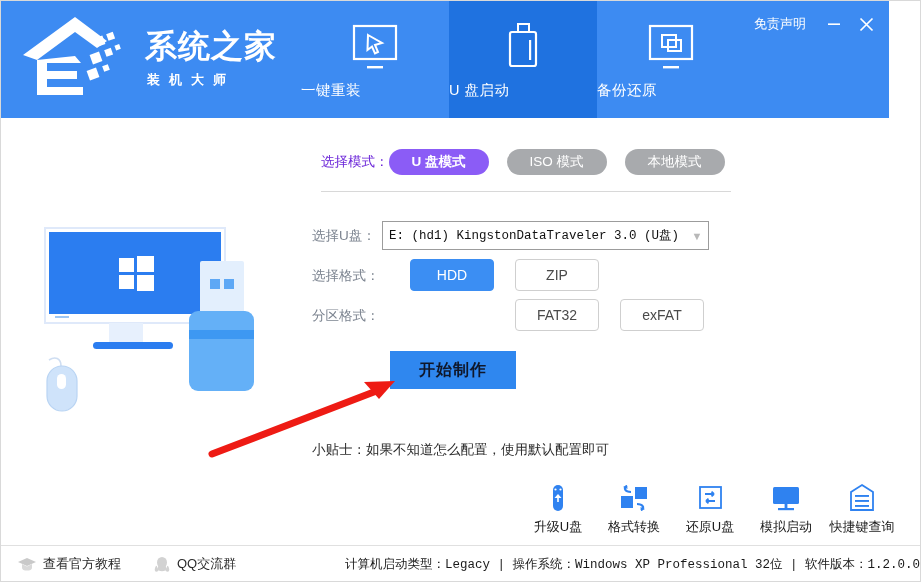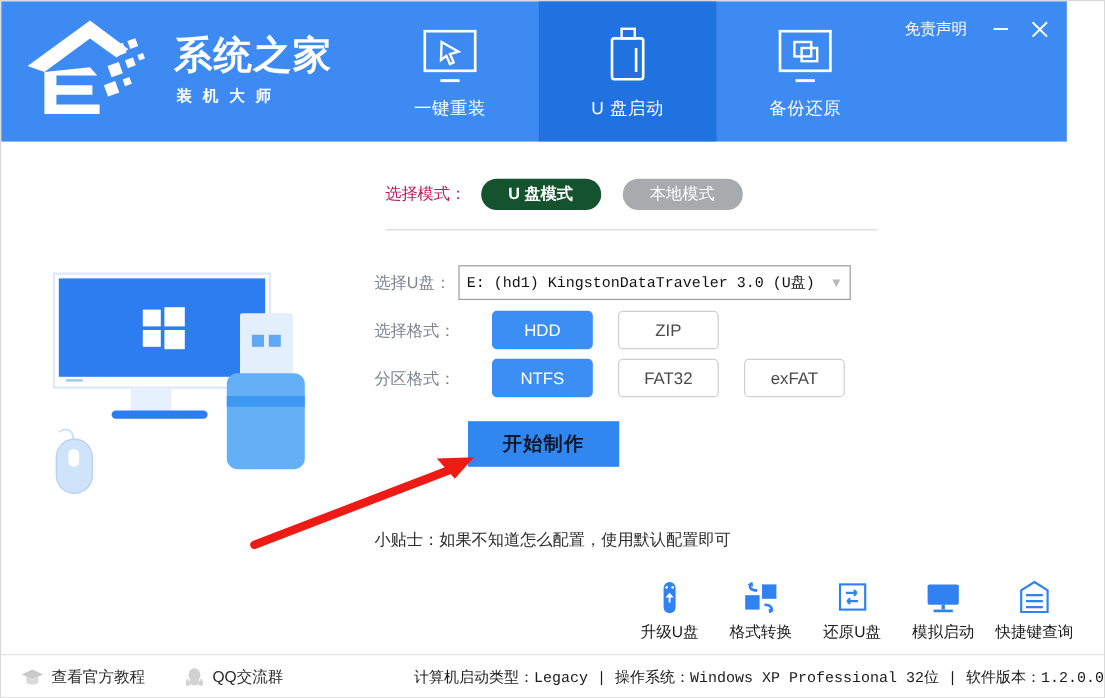--- a/index.html
+++ b/index.html
@@ -45,21 +45,21 @@
   }
 
   .tabs {
     position: absolute; left: 300px; top: 0;
     height: 117px;
     display: flex;
   }
   .tab {
     width: 148px; height: 117px;
     display: flex; flex-direction: column;
-    align-items: center; justify-content: center;
+    justify-content: center;
     cursor: pointer;
     position: relative;
   }
   .tab.active { background: #1f72e0; }
   .tab .ticon { height: 58px; display: flex; align-items: center; justify-content: center; }
   .tab .tlabel {
     color: #ffffff; font-size: 14.5px;
     margin-top: 4px; letter-spacing: 0.5px;
     white-space: nowrap;
   }
@@ -79,35 +79,35 @@
   }
   .win-min { right: 42px; }
   .win-close { right: 10px; font-size: 19px; }
 
   
   .mode-row {
     position: absolute; left: 320px; top: 148px;
     display: flex; align-items: center;
   }
   .mode-label {
-    color: #be185d; font-size: 13.5px;
-    margin-right: 12px; white-space: nowrap;
+    color: #6d28d9; font-size: 13.5px;
+    margin-right: 0; white-space: nowrap;
   }
   .pill {
     height: 26px; min-width: 100px;
     border-radius: 13px;
     display: flex; align-items: center; justify-content: center;
     color: #ffffff; font-size: 13.5px;
     margin-right: 18px;
     background: #a8aaad;
     cursor: pointer;
     padding: 0 14px;
     white-space: nowrap;
   }
-  .pill.active { background: #14532d; font-weight: bold; }
+  .pill.active { background: #8b5cf6; font-weight: bold; }
 
   .divider {
     position: absolute; left: 320px; top: 190px;
     width: 410px; height: 1px;
     background: #d8d8d8;
   }
 
   
   .form-label {
     position: absolute;
@@ -293,36 +293,36 @@
     <div class="winbtn win-close">
       <svg width="15" height="15" viewBox="0 0 15 15">
         <path d="M1.5 1.5 L13.5 13.5 M13.5 1.5 L1.5 13.5" stroke="#ffffff" stroke-width="1.7"></path>
       </svg>
     </div>
   </div>
 
   <div class="mode-row">
     <span class="mode-label">选择模式：</span>
     <span class="pill active">U 盘模式</span>
+    <span class="pill">ISO 模式</span>
     <span class="pill">本地模式</span>
   </div>
   <div class="divider"></div>
 
   <div class="form-label l-udisk">选择U盘：</div>
   <div class="select-box">
     <span class="select-text">E: (hd1) KingstonDataTraveler 3.0 (U盘) 26.82GB</span>
     <span class="select-arrow">▼</span>
   </div>
 
   <div class="form-label l-fmt">选择格式：</div>
   <div class="opt sel o-hdd">HDD</div>
   <div class="opt o-zip">ZIP</div>
 
   <div class="form-label l-part">分区格式：</div>
-  <div class="opt sel o-ntfs">NTFS</div>
   <div class="opt o-fat32">FAT32</div>
   <div class="opt o-exfat">exFAT</div>
 
   <div class="start-btn">开始制作</div>
   <div class="tip">小贴士：如果不知道怎么配置，使用默认配置即可</div>
 
   <svg class="illus" width="280" height="200" viewBox="0 0 280 200">
     <rect x="24" y="12" width="180" height="95" fill="#ffffff" stroke="#dfe9fa" stroke-width="2"></rect>
     <rect x="28" y="16" width="172" height="82" fill="#2b7df0"></rect>
     <g fill="#ffffff">

